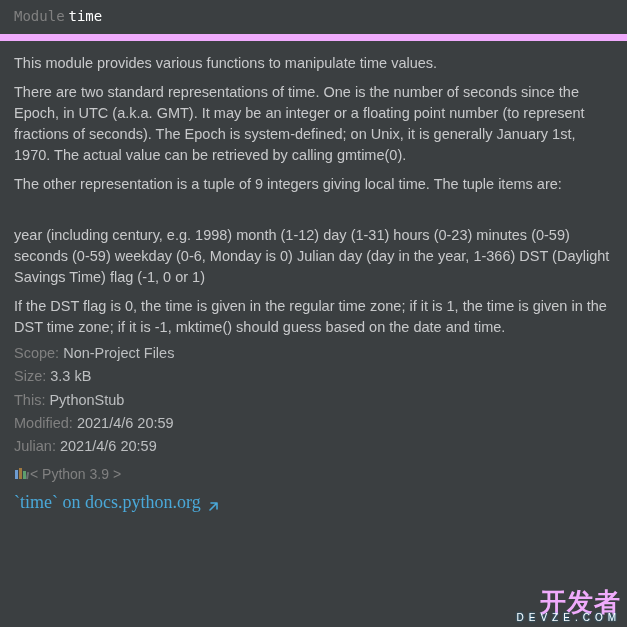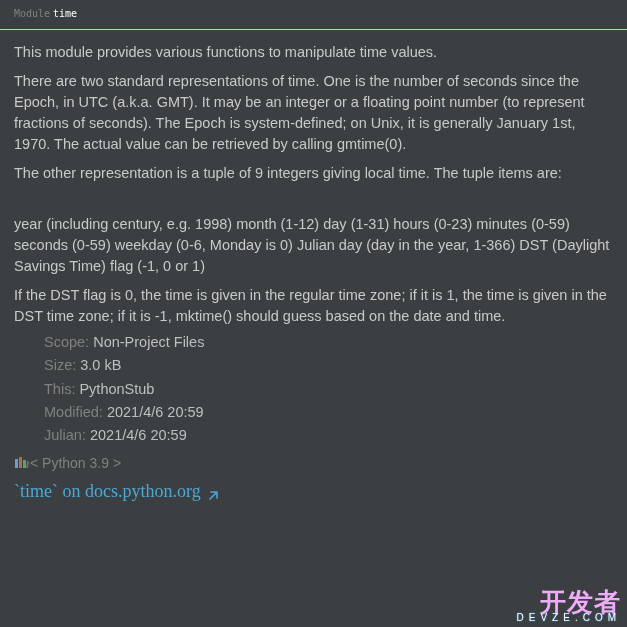--- a/index.html
+++ b/index.html
@@ -14,40 +14,40 @@
   .panel {
     width: 627px;
     height: 627px;
     background: #3b3f41;
     box-sizing: border-box;
     position: relative;
     color: #bbbbbb;
   }
   .header {
     padding: 8px 12px 10px 14px;
-    font-size: 10px;
-    border-bottom: 1px solid #f0abfc;
+    font-size: 14px;
+    border-bottom: 7px solid #f0abfc;
   }
   .header .kw { color: #808080; font-family: "Consolas", "Menlo", monospace; }
   .header .mod { color: #ffffff; font-family: "Consolas", "Menlo", monospace; }
   .content {
     padding: 6px 12px 0 14px;
     font-size: 14.5px;
     line-height: 1.45;
     color: #c8c9cb;
   }
   .content p { margin: 6px 0 8px 0; }
   .meta {
     padding: 0 12px 0 14px;
     font-size: 14.5px;
     line-height: 1.6;
     margin-top: -4px;
   }
   .meta-row {}
-  .meta-label { color: #808080; margin-left: 30px; }
+  .meta-label { color: #808080; }
   .meta-value { color: #bdbfc1; }
   .loc-row {
     padding: 6px 12px 0 14px;
     display: flex;
     align-items: center;
     gap: 0;
     margin-top: 2px;
   }
   .lib-icon {
     width: 16px; height: 16px;
@@ -98,21 +98,21 @@
     <p style="margin-top:4px;">If the DST flag is 0, the time is given in the regular time zone; if it is 1, the time is given in the DST time zone; if it is -1, mktime() should guess based on the date and time.</p>
   </div>
 
   <div class="meta">
     <div class="meta-row">
       <span class="meta-label">Scope:</span>
       <span class="meta-value">Non-Project Files</span>
     </div>
     <div class="meta-row">
       <span class="meta-label">Size:</span>
-      <span class="meta-value">3.0 kB</span>
+      <span class="meta-value">3.3 kB</span>
     </div>
     <div class="meta-row">
       <span class="meta-label">This:</span>
       <span class="meta-value">PythonStub</span>
     </div>
     <div class="meta-row">
       <span class="meta-label">Modified:</span>
       <span class="meta-value">2021/4/6 20:59</span>
     </div>
     <div class="meta-row">

